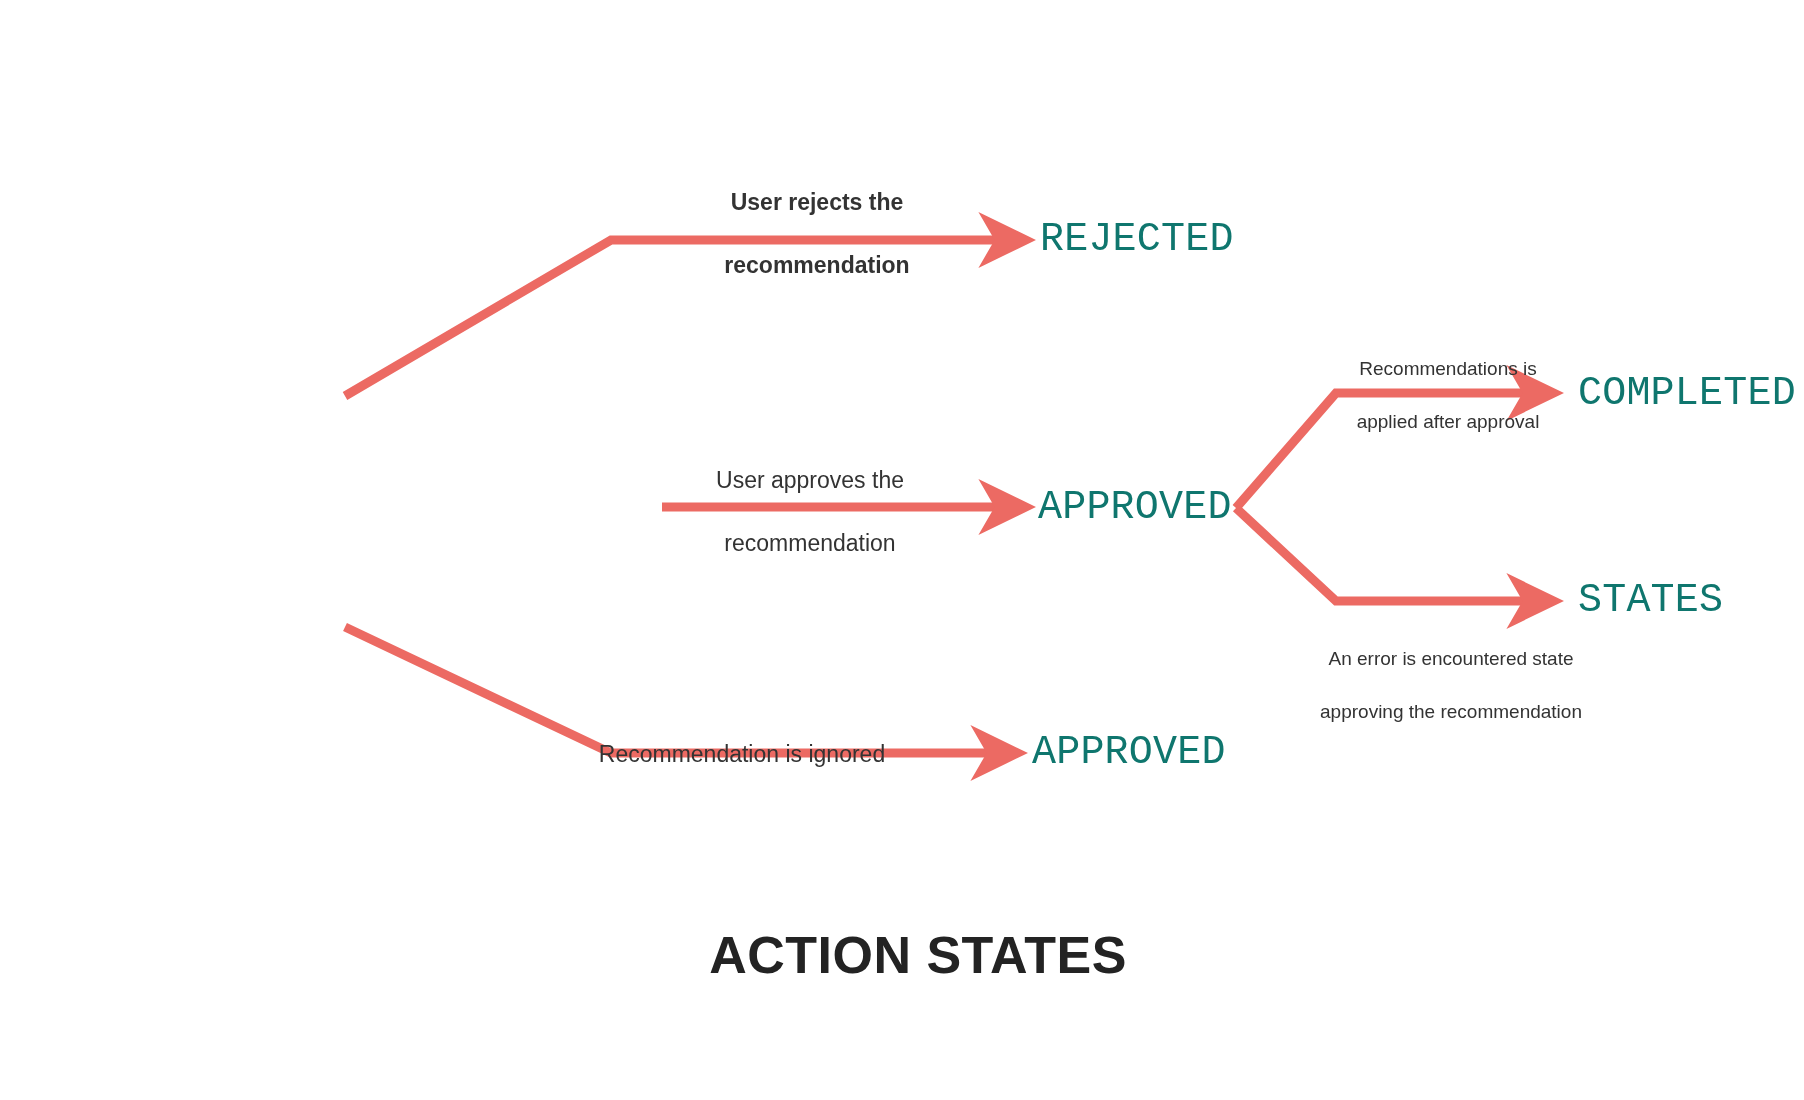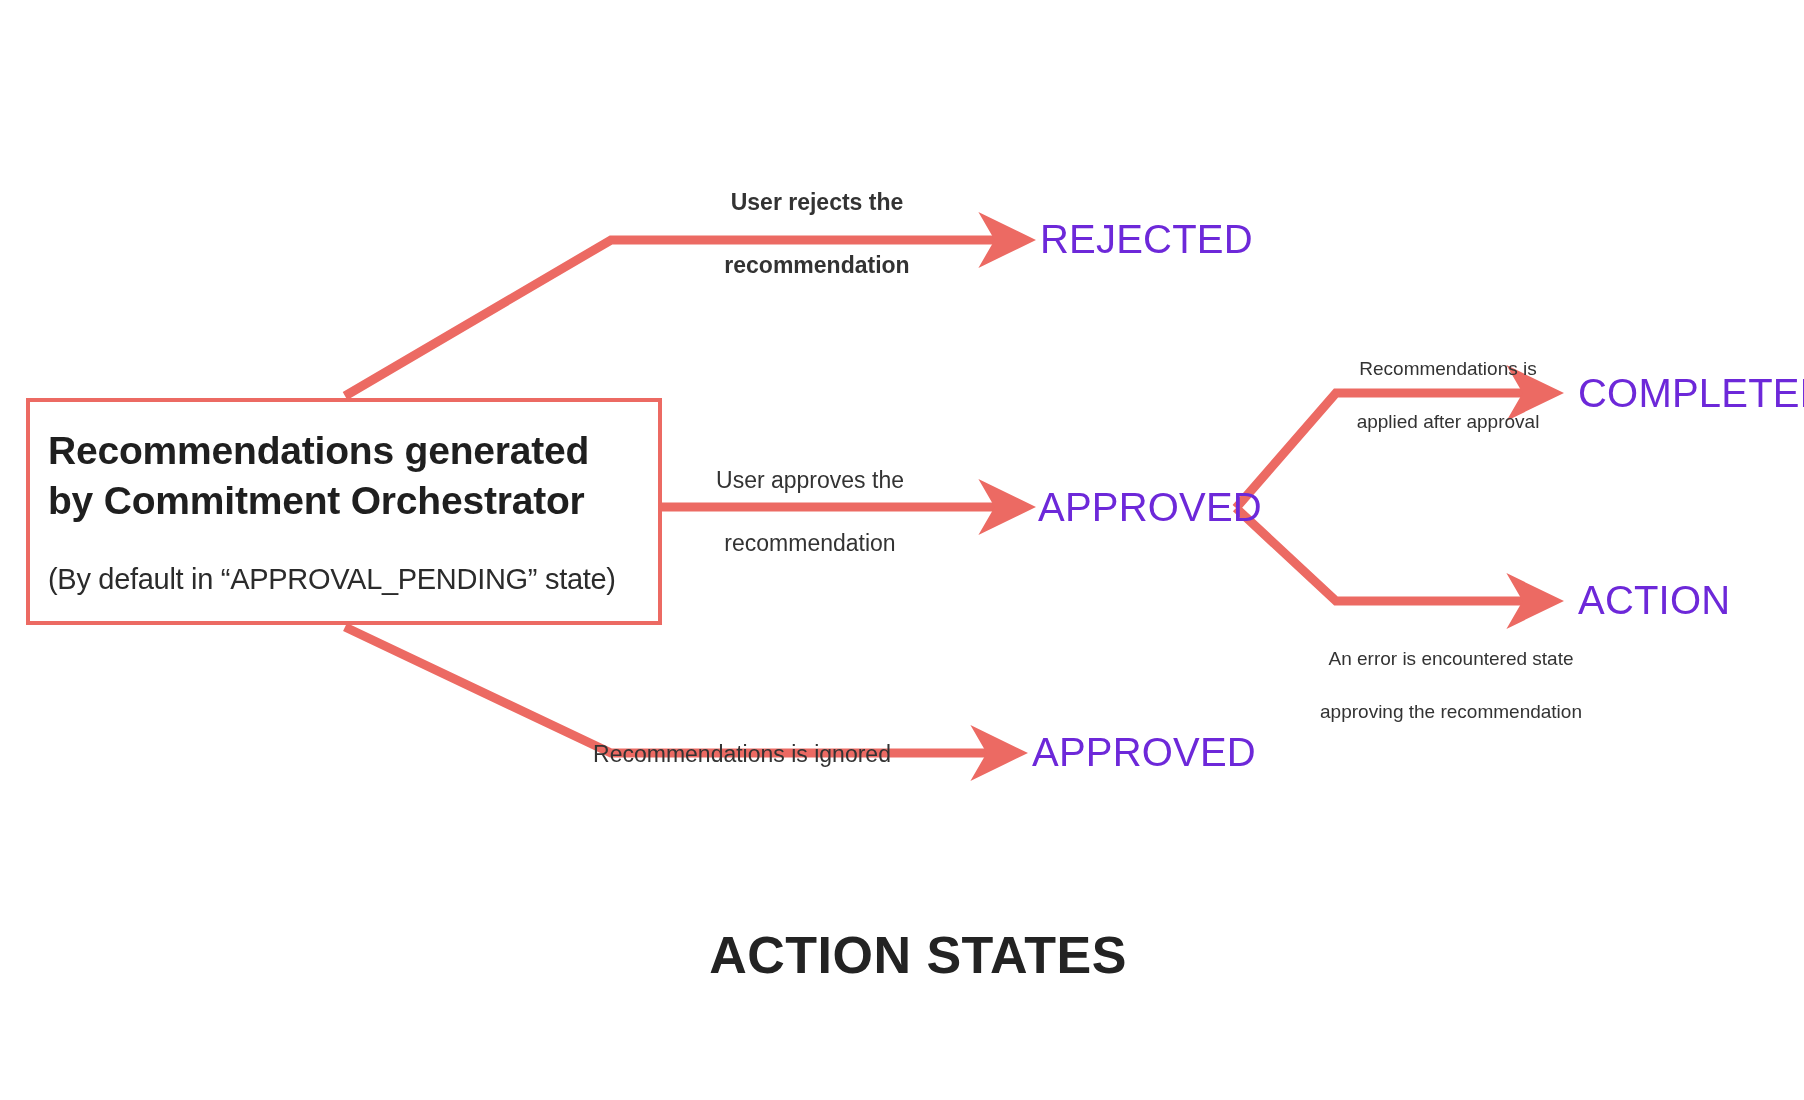--- a/index.html
+++ b/index.html
@@ -55,24 +55,24 @@
     font-family: "Liberation Sans", sans-serif;
     font-weight: 400;
     font-size: 29px;
     line-height: 1.2;
     color: #2b2b2b;
     margin-top: 36px;
     letter-spacing: -0.3px;
   }
   .state-label {
     position: absolute;
-    font-family: Liberation Sans, sans-serif;
+    font-family: Liberation Mono, monospace;
     font-weight: 400;
     font-size: 40px;
-    color: #6d28d9;
+    color: #0f766e;
     letter-spacing: 0.2px;
     white-space: nowrap;
     text-align: right;
   }
   .edge-label {
     position: absolute;
     font-family: "Liberation Sans", sans-serif;
     font-weight: 400;
     color: #333333;
     text-align: center;
@@ -115,57 +115,50 @@
 
     <path d="M 662,507 L 1018,507" fill="none" stroke="#EC6A63" stroke-width="9" stroke-linecap="butt" marker-end="url(#ah)"></path>
 
     <path d="M 345,627 L 611,753 L 1010,753" fill="none" stroke="#EC6A63" stroke-width="9" stroke-linejoin="miter" stroke-linecap="butt" marker-end="url(#ah)"></path>
 
     <path d="M 1236,508 L 1336,393 L 1546,393" fill="none" stroke="#EC6A63" stroke-width="9" stroke-linejoin="miter" stroke-linecap="butt" marker-end="url(#ah)"></path>
 
     <path d="M 1236,508 L 1336,601 L 1546,601" fill="none" stroke="#EC6A63" stroke-width="9" stroke-linejoin="miter" stroke-linecap="butt" marker-end="url(#ah)"></path>
   </svg>
 
-  <div class="src-box">
-    <div class="src-title">
-      <span>Recommendations generated</span><br>
-      <span>by Commitment Orchestrator</span>
-    </div>
-    <div class="src-sub">(By default in “APPROVAL_PENDING” state)</div>
-  </div>
 
   <div class="edge-label big" style="left:611px; top:155px; width:412px;font-weight:bold;">
     <div>User rejects the</div>
     <div>recommendation</div>
   </div>
 
   <div class="edge-label big" style="left:604px; top:433px; width:412px;">
     <div>User approves the</div>
     <div>recommendation</div>
   </div>
 
   <div class="edge-label big" style="left:462px; top:707px; width:560px;">
-    <div>Recommendations is ignored</div>
+    <div>Recommendation is ignored</div>
   </div>
 
   <div class="edge-label small" style="left:1288px; top:330px; width:320px;">
     <div>Recommendations is</div>
     <div>applied after approval</div>
   </div>
 
   <div class="edge-label small" style="left:1286px; top:620px; width:330px;">
     <div>An error is encountered state</div>
     <div>approving the recommendation</div>
   </div>
 
   <div class="state-label" style="left:1040px; top:217px;">REJECTED</div>
 
   <div class="state-label" style="left:1038px; top:485px;">APPROVED</div>
 
   <div class="state-label" style="left:1032px; top:730px;">APPROVED</div>
 
   <div class="state-label" style="left:1578px; top:371px;">COMPLETED</div>
 
-  <div class="state-label" style="left:1578px; top:578px;">ACTION</div>
+  <div class="state-label" style="left:1578px; top:578px;">STATES</div>
 
   <div class="diagram-title">ACTION STATES</div>
 
 </div>
 
 </body></html>

